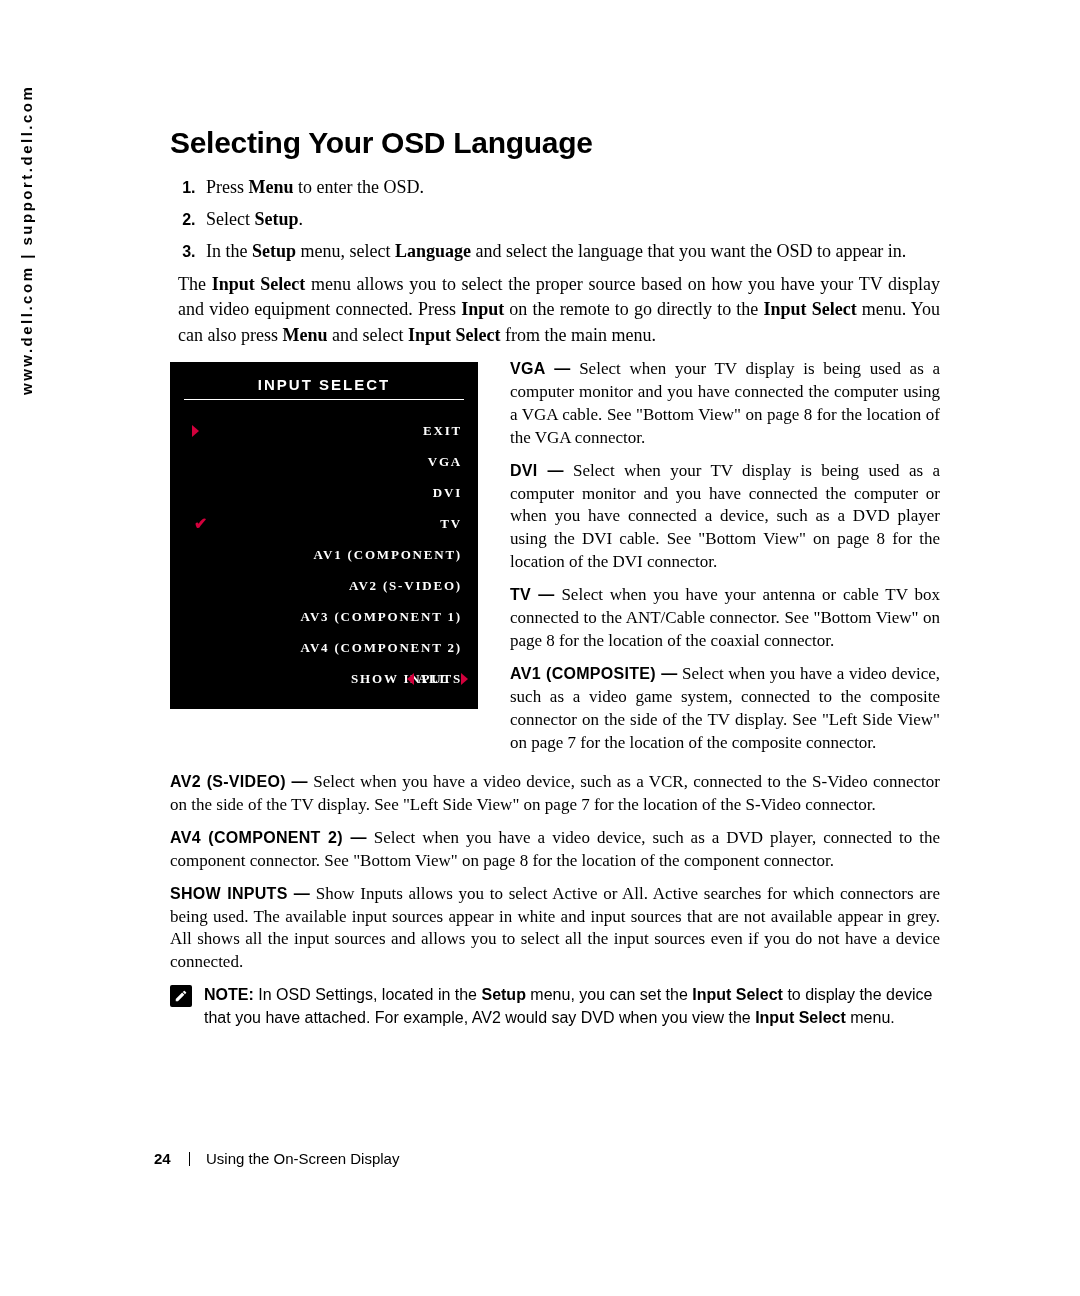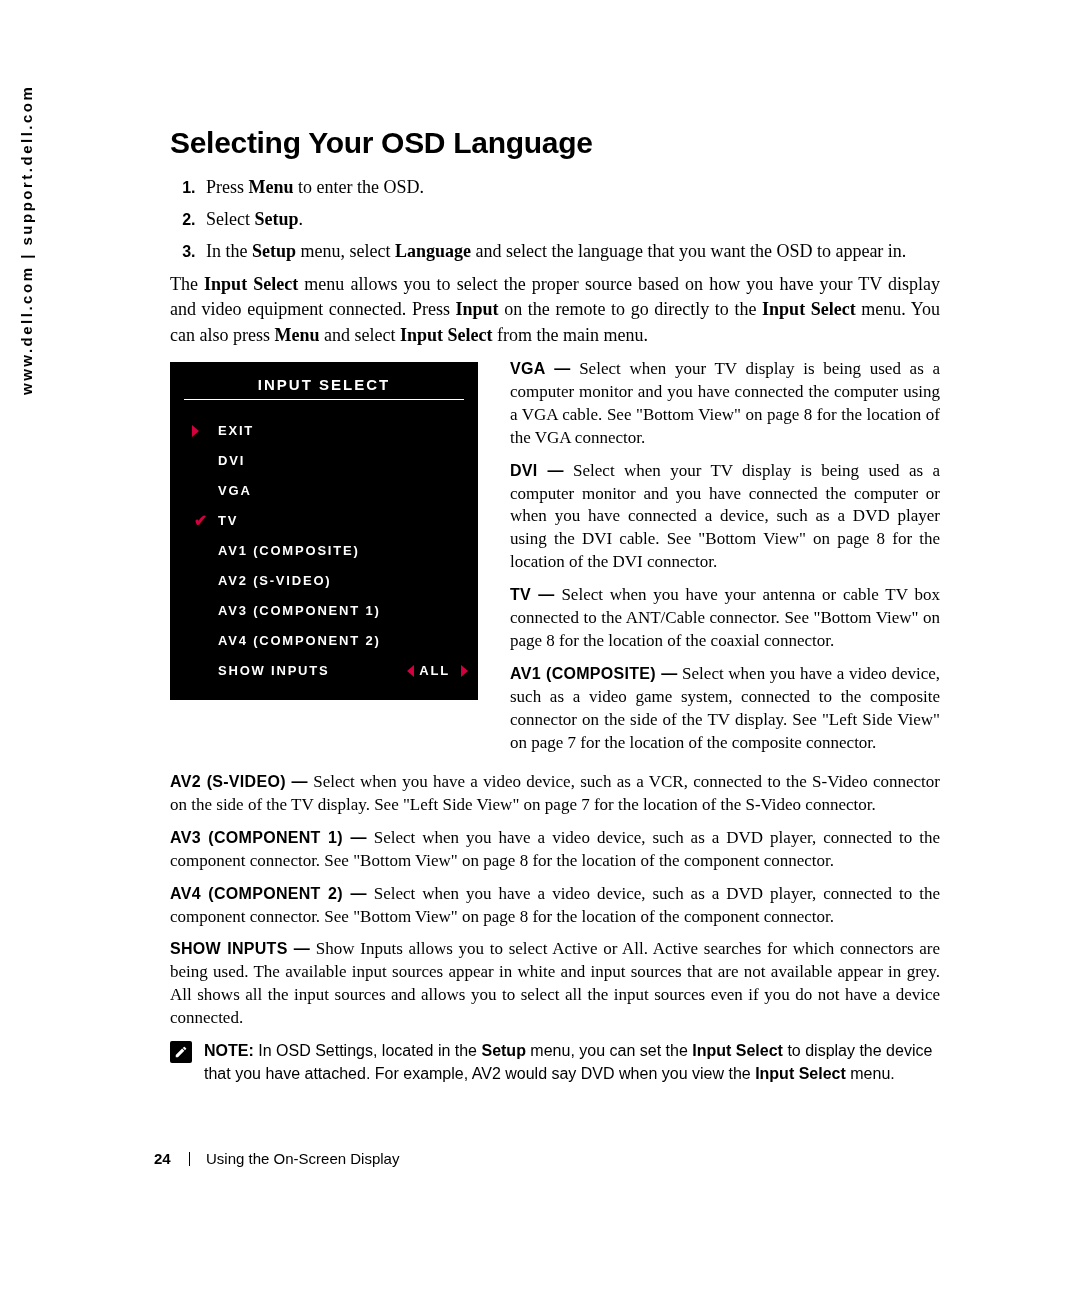--- a/index.html
+++ b/index.html
@@ -56,21 +56,21 @@
   }
   ol.steps > li::marker {
     font-family: Arial, Helvetica, sans-serif;
     font-weight: bold;
     font-size: 16px;
   }
   .bold-sans { font-family: inherit; font-weight: bold; }
   p.body {
     font-size: 18px;
     line-height: 1.4;
-    margin: 0 0 10px 0;
+    margin: 0 0 10px 8px;
     text-align: justify;
   }
   .two-col {
     margin-top: 14px;
     overflow: hidden;
   }
   .osd-panel {
     float: left;
     width: 308px;
     background: #000;
@@ -83,24 +83,25 @@
     font-size: 15px;
     text-align: center;
     padding: 14px 0 6px 0;
     margin: 0 14px;
     border-bottom: 1.5px solid #fff;
   }
   .osd-list {
     list-style: none;
     margin: 16px 0 14px 0;
     padding: 0;
-    font-family: Liberation Sans, sans-serif;
+    font-family: Liberation Serif, serif;
     font-weight: bold;
     letter-spacing: 1.8px;
     font-size: 13px;
+    text-align: right;
   }
   .osd-list li {
     padding: 7.5px 16px 7.5px 48px;
     position: relative;
     white-space: nowrap;
   }
   .tri-right {
     position: absolute;
     left: 22px;
     top: 9px;
@@ -224,27 +225,27 @@
 
     <div class="two-col">
 
       <div class="osd-panel">
         <div class="osd-title">INPUT SELECT</div>
         <ul class="osd-list">
           <li>
             <span class="tri-right"></span>
             <span>EXIT</span>
           </li>
+          <li><span>VGA</span></li>
           <li><span>DVI</span></li>
-          <li><span>VGA</span></li>
           <li style="padding-left:48px;">
             <span class="check">✔</span>
             <span>TV</span>
           </li>
-          <li><span>AV1 (COMPOSITE)</span></li>
+          <li><span>AV1 (COMPONENT)</span></li>
           <li><span>AV2 (S-VIDEO)</span></li>
           <li><span>AV3 (COMPONENT 1)</span></li>
           <li><span>AV4 (COMPONENT 2)</span></li>
           <li class="show">
             <span>SHOW INPUTS</span>
             <span class="tri-l"></span>
             <span class="val">ALL</span>
             <span class="tri-r"></span>
           </li>
         </ul>
@@ -253,21 +254,20 @@
       <div class="right-col">
         <p><span class="term">VGA —</span><span> Select when your TV display is being used as a computer monitor and you have connected the computer using a VGA cable. See "Bottom View" on page 8 for the location of the VGA connector.</span></p>
         <p><span class="term">DVI —</span><span> Select when your TV display is being used as a computer monitor and you have connected the computer or when you have connected a device, such as a DVD player using the DVI cable. See "Bottom View" on page 8 for the location of the DVI connector.</span></p>
         <p><span class="term">TV —</span><span> Select when you have your antenna or cable TV box connected to the ANT/Cable connector. See "Bottom View" on page 8 for the location of the coaxial connector.</span></p>
         <p><span class="term">AV1 (COMPOSITE) —</span><span> Select when you have a video device, such as a video game system, connected to the composite connector on the side of the TV display. See "Left Side View" on page 7 for the location of the composite connector.</span></p>
       </div>
     </div>
 
     <div class="full-width">
       <p class="def"><span class="term">AV2 (S-VIDEO) —</span><span> Select when you have a video device, such as a VCR, connected to the S-Video connector on the side of the TV display. See "Left Side View" on page 7 for the location of the S-Video connector.</span></p>
-      <p class="def"><span class="term">AV3 (COMPONENT 1) —</span><span> Select when you have a video device, such as a DVD player, connected to the component connector. See "Bottom View" on page 8 for the location of the component connector.</span></p>
       <p class="def"><span class="term">AV4 (COMPONENT 2) —</span><span> Select when you have a video device, such as a DVD player, connected to the component connector. See "Bottom View" on page 8 for the location of the component connector.</span></p>
       <p class="def"><span class="term">SHOW INPUTS —</span><span> Show Inputs allows you to select Active or All. Active searches for which connectors are being used. The available input sources appear in white and input sources that are not available appear in grey. All shows all the input sources and allows you to select all the input sources even if you do not have a device connected.</span></p>
 
       <div class="note-row">
         <div class="note-icon">
           <svg viewBox="0 0 24 24">
               <path fill="#fff" d="M3 17.25V21h3.75l11-11.04-3.75-3.75L3 17.25zM20.71 7.04a1 1 0 0 0 0-1.41l-2.34-2.34a1 1 0 0 0-1.41 0l-1.83 1.83 3.75 3.75 1.83-1.83z"></path>
             </svg>
         </div>
         <div class="note-text">

